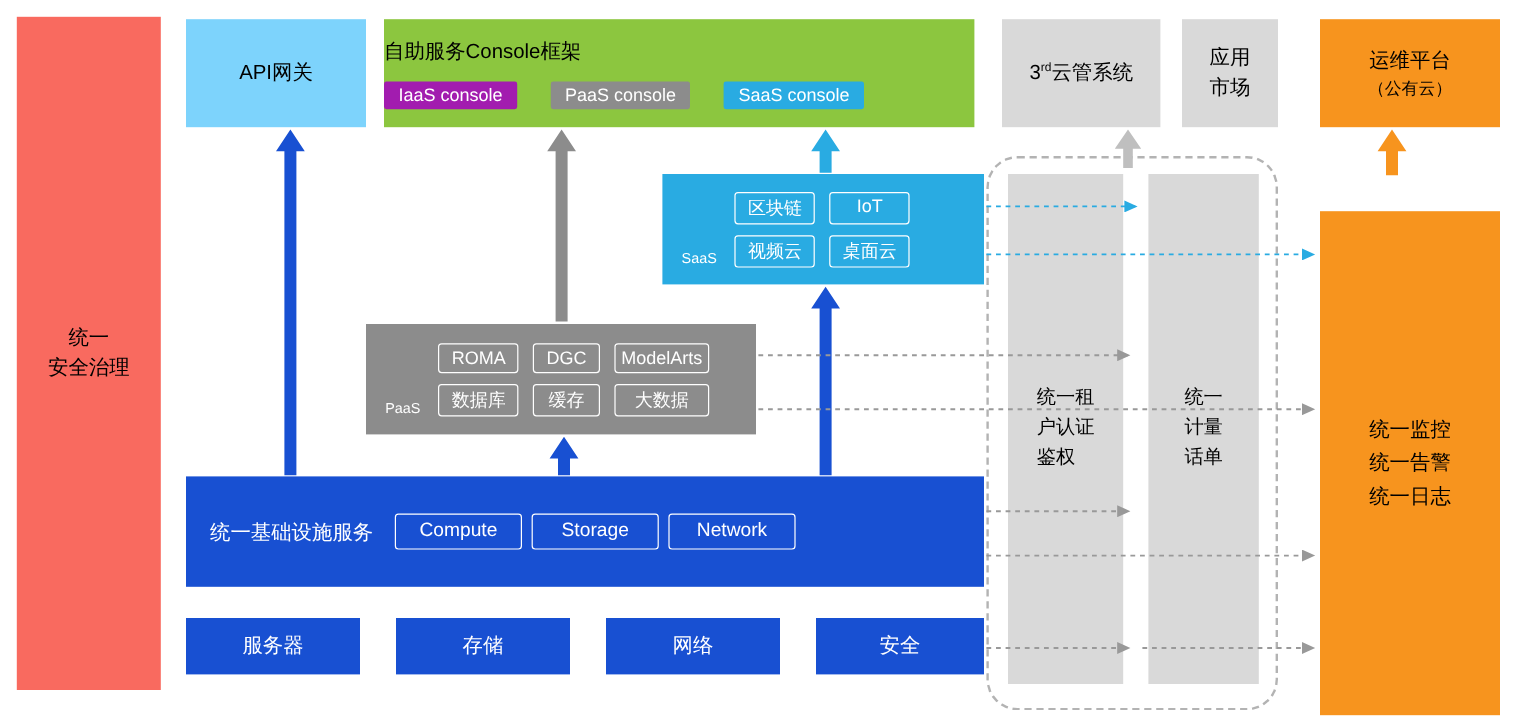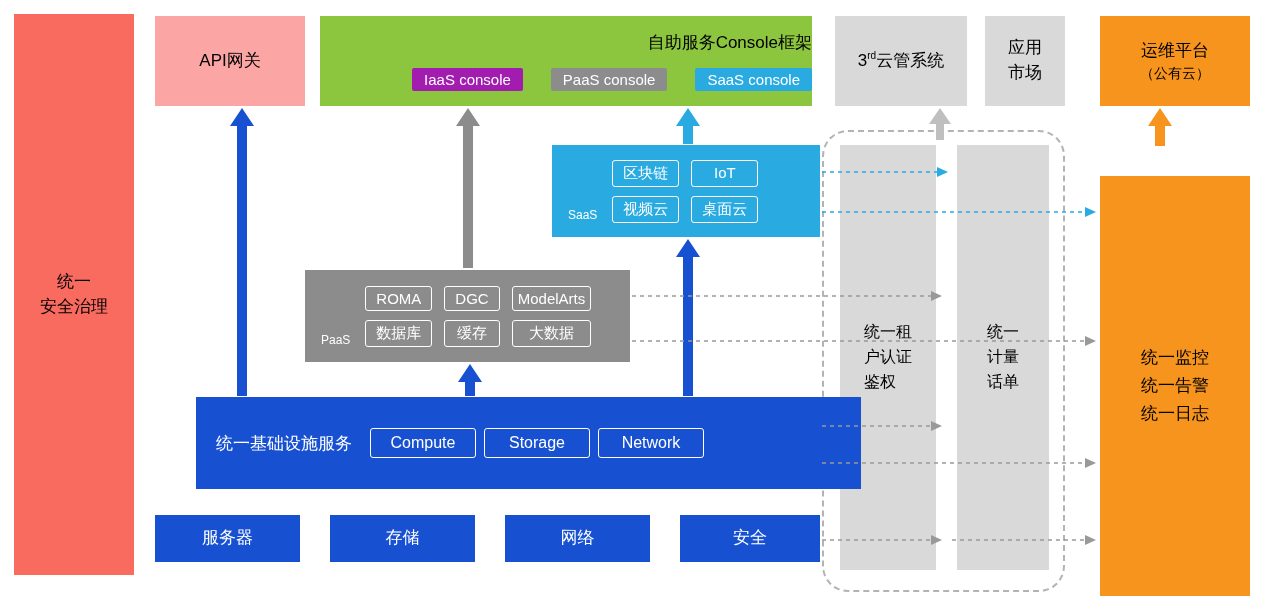--- a/index.html
+++ b/index.html
@@ -3,25 +3,25 @@
 <meta charset="utf-8">
 <style>
   * { margin:0; padding:0; box-sizing:border-box; }
   body { background:#fff; font-family:"Liberation Sans","DejaVu Sans",sans-serif; }
   .canvas { position:relative; width:1265px; height:605px; background:#fff; overflow:hidden; color:#000; font-size:17px; }
   .abs { position:absolute; }
   .box { display:flex; align-items:center; justify-content:center; text-align:center; line-height:1.45; }
   .pre { white-space:pre-line; }
 
   .red-bar   { background:#F96A5F; }
-  .api-box   { background:#fca5a5; }
+  .api-box   { background:#7dd3fc; }
   .gray-box  { background:#D9D9D9; }
   .orange-box{ background:#F7941E; }
 
-  .console-box { background:#8CC63F; display:flex; flex-direction:column; align-items:flex-end; justify-content:center; gap:14px; }
+  .console-box { background:#8CC63F; display:flex; flex-direction:column; align-items:flex-start; justify-content:center; gap:14px; }
   .console-title { font-size:17px; }
   .console-btn-row { display:flex; gap:28px; }
   .console-btn { color:#fff; font-size:15px; padding:3px 12px; border-radius:2px; white-space:nowrap; }
   .btn-blue { background:#a21caf; }
   .btn-gray { background:#8C8C8C; }
   .btn-cyan { background:#29ABE2; }
   sup { font-size:10px; }
 
   .layer-box { display:flex; align-items:center; color:#fff; padding-left:16px; gap:15px; }
   .cyan-bg { background:#29ABE2; }
@@ -117,21 +117,21 @@
     <div class="chip-grid cols3">
       <span class="chip">ROMA</span>
       <span class="chip">DGC</span>
       <span class="chip" style="padding:3px 5px;">ModelArts</span>
       <span class="chip">数据库</span>
       <span class="chip">缓存</span>
       <span class="chip">大数据</span>
     </div>
   </div>
 
-  <div class="abs infra-box" style="left:155px;top:397px;width:665px;height:92px;margin-left:41px;">
+  <div class="abs infra-box" style="left:155px;top:397px;width:665px;height:92px;">
     <span class="infra-label">统一基础设施服务</span>
     <div class="infra-chips">
       <span class="infra-chip">Compute</span>
       <span class="infra-chip">Storage</span>
       <span class="infra-chip">Network</span>
     </div>
   </div>
 
   <div class="abs box hw-box" style="left:155px;top:515px;width:145px;height:47px;">
     <span>服务器</span>

